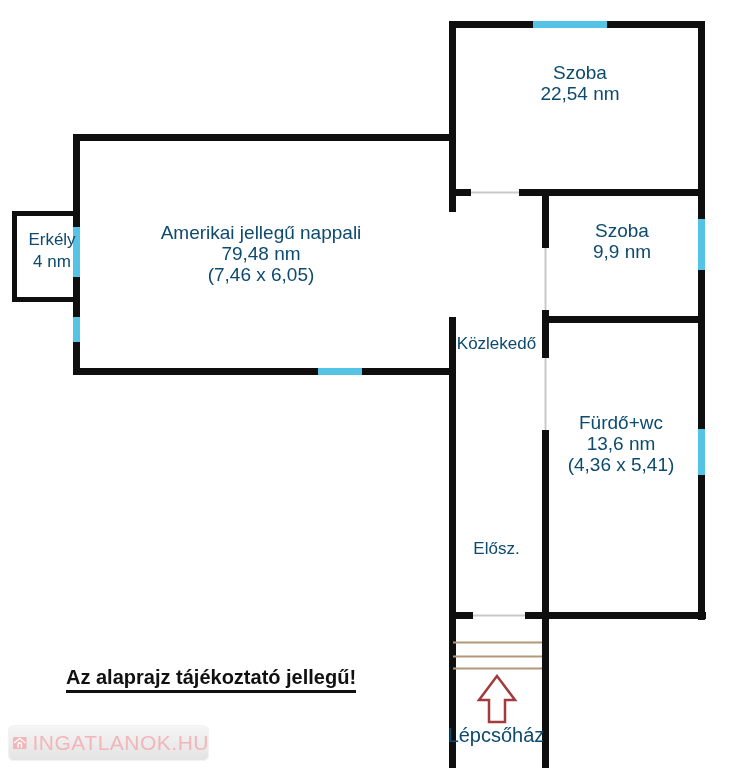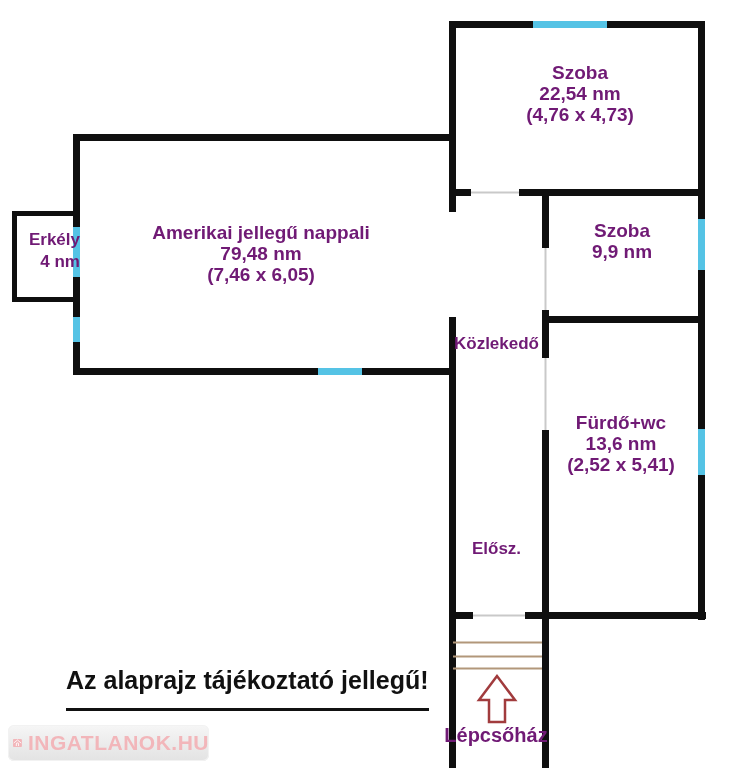--- a/index.html
+++ b/index.html
@@ -17,38 +17,38 @@
     position:relative;width:737px;height:768px;background:#ffffff;overflow:hidden;
   }
   .plan-svg{position:absolute;left:0;top:0;}
   .wall{fill:var(--wall,#0f0f0f);}
   .bwall{fill:var(--wall,#0f0f0f);}
   .win{fill:var(--window,#55c3e5);}
   .door{stroke:var(--door,#c9c9c9);stroke-width:2;fill:none;}
   .stair{stroke:var(--stair,#b2977a);stroke-width:2;fill:none;}
   .uparrow{fill:#ffffff;stroke:var(--arrow,#a13b3d);stroke-width:2.5;stroke-linejoin:miter;}
   .label{
-    position:absolute;color:#701a75;font-weight:bold;text-align:center;
+    position:absolute;color:#0c4a6e;font-weight:normal;text-align:center;
     line-height:21px;font-size:19px;white-space:nowrap;
   }
-  .label-left{text-align:right;}
+  .label-left{text-align:center;}
   .lab-17{font-size:17px;line-height:22px;}
   .lab-20{font-size:20px;}
   .disclaimer{
-    position:absolute;left:66px;top:666px;font-size:25px;font-weight:bold;color:#111;
-    border-bottom:3px solid #111;padding-bottom:13px;white-space:nowrap;
+    position:absolute;left:66px;top:666px;font-size:20px;font-weight:bold;color:#111;
+    border-bottom:3px solid #111;padding-bottom:1px;white-space:nowrap;
   }
   .badge{
     position:absolute;left:8px;top:725px;width:201px;height:36px;
     background:linear-gradient(180deg,#f6f6f6 0%,var(--badge-bg,#ebebeb) 55%,#e3e3e3 100%);
     border-radius:6px;display:flex;align-items:center;padding-left:5px;
     box-shadow:0 0 0 1px #f2f2f2 inset;
   }
   .badge-text{
-    color:var(--brand-pink,#f2b6ba);font-weight:bold;font-size:21px;letter-spacing:.5px;
+    color:var(--brand-pink,#f2b6ba);font-weight:normal;font-size:21px;letter-spacing:.5px;
     margin-left:6px;white-space:nowrap;
   }
 </style>
 </head>
 <body>
 
 <div class="canvas">
 
   <svg class="plan-svg" width="737" height="768" viewBox="0 0 737 768">
 
@@ -94,21 +94,20 @@
       <path class="stair" d="M453,656.5 H542"></path>
       <path class="stair" d="M453,668.5 H542"></path>
     </g>
 
     <path class="uparrow" d="M497,676 L479,700 L489,700 L489,722 L505,722 L505,700 L515,700 Z"></path>
   </svg>
 
   <div class="label" style="left:460px;top:62px;width:240px;">
     <div>Szoba</div>
     <div>22,54 nm</div>
-    <div>(4,76 x 4,73)</div>
   </div>
 
   <div class="label" style="left:111px;top:222px;width:300px;">
     <div>Amerikai jellegű nappali</div>
     <div>79,48 nm</div>
     <div>(7,46 x 6,05)</div>
   </div>
 
   <div class="label label-left lab-17" style="left:24px;top:229px;width:56px;">
     <div>Erkély</div>
@@ -123,21 +122,21 @@
   <div class="label lab-17" style="left:444px;top:333px;width:105px;">
     <div>Közlekedő</div>
   </div>
   <div class="label lab-17" style="left:444px;top:538px;width:105px;">
     <div>Elősz.</div>
   </div>
 
   <div class="label" style="left:551px;top:412px;width:140px;">
     <div>Fürdő+wc</div>
     <div>13,6 nm</div>
-    <div>(2,52 x 5,41)</div>
+    <div>(4,36 x 5,41)</div>
   </div>
 
   <div class="label lab-20" style="left:436px;top:725px;width:120px;">
     <div>Lépcsőház</div>
   </div>
 
   <div class="disclaimer">Az alaprajz tájékoztató jellegű!</div>
 
   <div class="badge">
     <svg width="32" height="28" viewBox="0 0 32 28">

